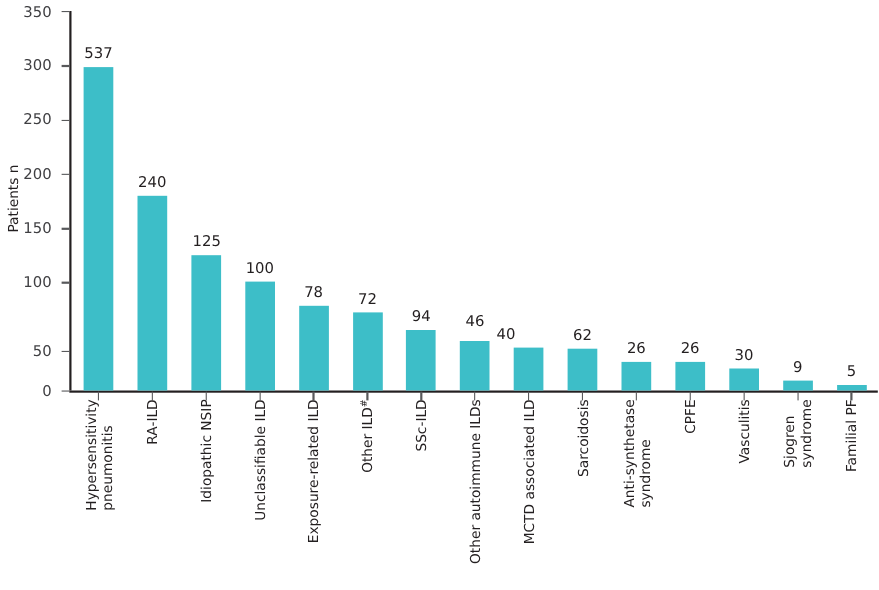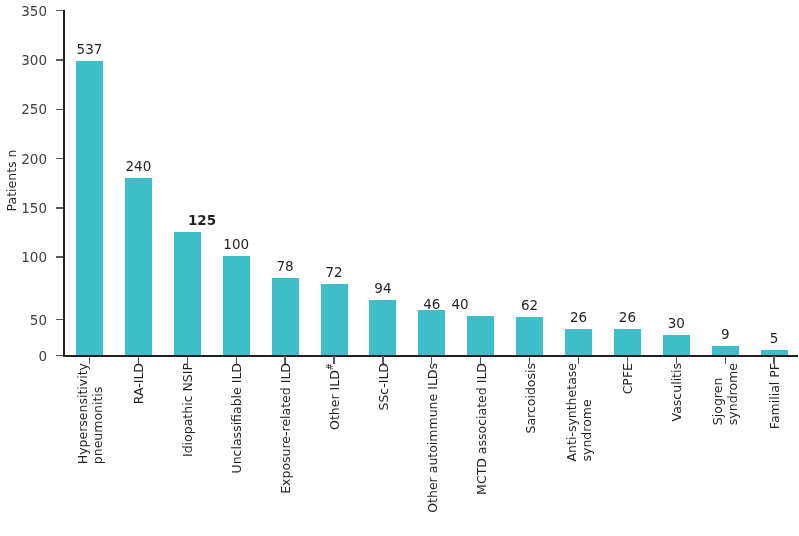--- a/index.html
+++ b/index.html
@@ -208,26 +208,26 @@
         <div class="bar" title="Sarcoidosis: 39" style="left: 453.1px; width: 27px; height: 38.4429px; background: rgb(61, 190, 200);"></div>
         <div class="bar" title="Anti-synthetase syndrome: 26" style="left: 502px; width: 27px; height: 25.6286px; background: rgb(61, 190, 200);"></div>
         <div class="bar" title="CPFE: 26" style="left: 550.9px; width: 27px; height: 25.6286px; background: rgb(61, 190, 200);"></div>
         <div class="bar" title="Vasculitis: 20" style="left: 599.8px; width: 27px; height: 19.7143px; background: rgb(61, 190, 200);"></div>
         <div class="bar" title="Sjogren syndrome: 9" style="left: 648.7px; width: 27px; height: 8.87143px; background: rgb(61, 190, 200);"></div>
         <div class="bar" title="Familial PF: 5" style="left: 697.6px; width: 27px; height: 4.92857px; background: rgb(61, 190, 200);"></div>
       </div>
     <div id="bar-values">
         <div class="bar-value" style="left: 26.5px; top: 31.2571px;">537</div>
         <div class="bar-value" style="left: 75.4px; top: 147.571px;">240</div>
-        <div class="bar-value" style="left: 139px; top: 201.786px; font-weight: bold;">125</div>
+        <div class="bar-value" style="left: 125px; top: 201.786px;">125</div>
         <div class="bar-value" style="left: 173.2px; top: 226.429px;">100</div>
         <div class="bar-value" style="left: 222.1px; top: 248.114px;">78</div>
         <div class="bar-value" style="left: 271px; top: 254.029px;">72</div>
         <div class="bar-value" style="left: 319.9px; top: 269.8px;">94</div>
-        <div class="bar-value" style="left: 368.8px; top: 286px;">46</div>
+        <div class="bar-value" style="left: 368.8px; top: 274px;">46</div>
         <div class="bar-value" style="left: 397px; top: 285.571px;">40</div>
         <div class="bar-value" style="left: 466.6px; top: 286.557px;">62</div>
         <div class="bar-value" style="left: 515.5px; top: 299.371px;">26</div>
         <div class="bar-value" style="left: 564.4px; top: 299.371px;">26</div>
         <div class="bar-value" style="left: 613.3px; top: 305.286px;">30</div>
         <div class="bar-value" style="left: 662.2px; top: 316.129px;">9</div>
         <div class="bar-value" style="left: 711.1px; top: 320.071px;">5</div>
       </div>
   </div>
 

